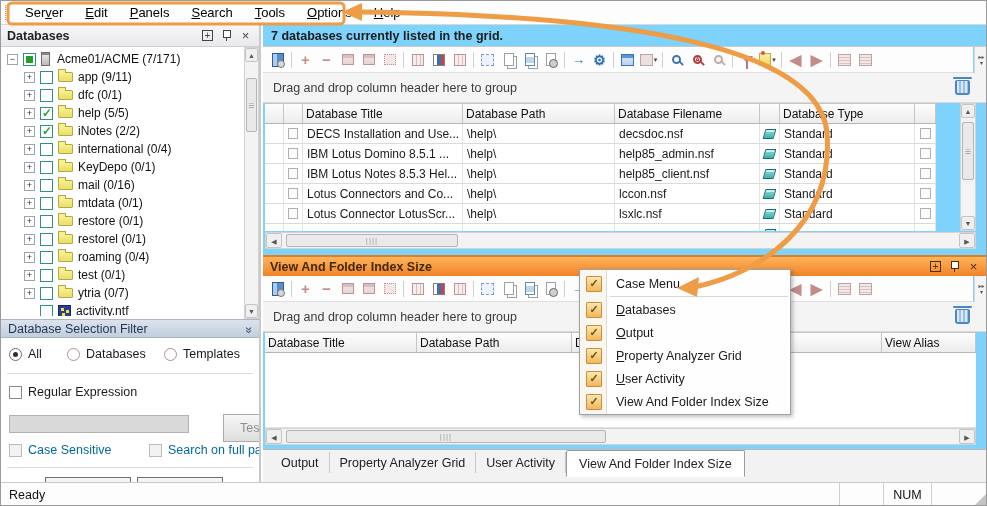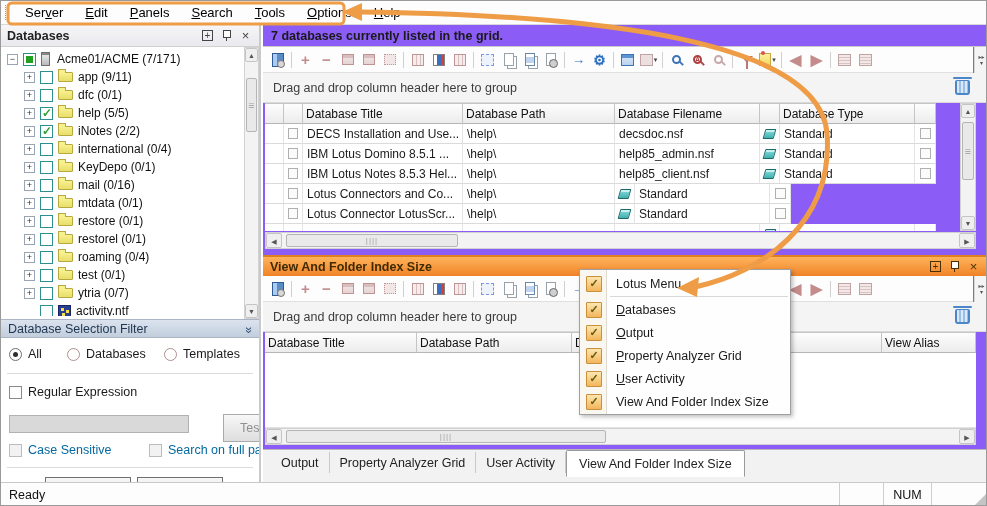--- a/index.html
+++ b/index.html
@@ -54,21 +54,21 @@
   .frow { position:absolute; display:flex; align-items:center; font-size:12.5px; }
   .fdiv { position:absolute; left:6px; width:246px; height:1px; background:#dcdcdc; }
   .fcb { width:13px; height:13px; border:1px solid #8a8a8a; background:#fdfdfd; margin-right:6px; flex:none; }
   .fcb.dis { border-color:#bcbcbc; background:#f2f2f2; }
   .dis-t { color:#0369a1; }
   .finput { position:absolute; left:8px; top:76px; width:180px; height:18px; background:#d9d9d9; border:1px solid #b2b2b2; }
   .btn { border:1px solid #707070; background:linear-gradient(#f7f7f7,#dedede); font-size:12.5px; text-align:center; font-family:"Liberation Sans",sans-serif; }
   .btn.dis { border-color:#ababab; color:#8f8f8f; }
 
   
-  #main { position:absolute; left:262px; top:24px; width:725px; height:457px; background:#8b5cf6; }
+  #main { position:absolute; left:262px; top:24px; width:725px; height:457px; background:#7dd3fc; }
   #main-head { position:absolute; left:0; top:0; width:725px; height:22px; border-bottom:1px solid #c9c9c9; display:flex; align-items:center; padding:0 8px; font-weight:bold; font-size:12.5px; }
   .toolbar { position:absolute; left:0; width:710px; height:26px; display:flex; align-items:center; padding:0 4px; background:#fdfdfd; border-bottom:1px solid #e0e0e0; overflow:hidden; }
   .tbi { width:21px; height:20px; display:flex; align-items:center; justify-content:center; position:relative; flex:none; }
   .tbsep { width:1px; height:16px; background:#d0d0d0; margin:0 3px; flex:none; }
   .dd { font-size:7px; color:#444; margin-left:1px; }
   .t-pink { color:#c48b8b; font-weight:bold; font-size:15px; line-height:1; }
   .t-blue { color:#2c6fbf; font-weight:bold; font-size:13px; line-height:1; }
   .b-db { width:12px; height:14px; border:1px solid #2f5a93; background:linear-gradient(90deg,#a9ccf0 0 4px,#5a8cc8 4px); position:relative; }
   .b-db::after { content:""; position:absolute; right:-2px; bottom:-2px; width:6px; height:6px; background:#d8d8d8; border:1px solid #777; border-radius:50%; }
   .b-gridp { width:12px; height:11px; border:1px solid #be9494; background:linear-gradient(#f2e6e6,#e6d4d4); box-shadow:inset 0 3px 0 #d8bebe; }
@@ -491,35 +491,37 @@
             <span class="rowcb"></span>
           </div>
         </div>
         <div class="grow" style="left: 2px; top: 159px;">
           <div class="gc" style="width: 19px;"></div>
           <div class="gc" style="width: 19px;">
             <span class="rowcb"></span>
           </div>
           <div class="gc" style="width: 160px;">Lotus Connectors and Co...</div>
           <div class="gc" style="width: 152px;">\help\</div>
+          <div class="gc" style="width: 145px;">lccon.nsf</div>
           <div class="gc" style="width: 20px;">
             <span class="book"></span>
           </div>
           <div class="gc" style="width: 135px;">Standard</div>
           <div class="gc" style="width: 21px;">
             <span class="rowcb"></span>
           </div>
         </div>
         <div class="grow" style="left: 2px; top: 179px;">
           <div class="gc" style="width: 19px;"></div>
           <div class="gc" style="width: 19px;">
             <span class="rowcb"></span>
           </div>
           <div class="gc" style="width: 160px;">Lotus Connector LotusScr...</div>
           <div class="gc" style="width: 152px;">\help\</div>
+          <div class="gc" style="width: 145px;">lsxlc.nsf</div>
           <div class="gc" style="width: 20px;">
             <span class="book"></span>
           </div>
           <div class="gc" style="width: 135px;">Standard</div>
           <div class="gc" style="width: 21px;">
             <span class="rowcb"></span>
           </div>
         </div>
         <div class="grow" style="left: 2px; top: 199px; height: 7px; overflow: hidden;">
           <div class="gc" style="width: 19px; height: 20px;"></div>
@@ -701,21 +703,21 @@
       </div>
     <div class="seg" style="width:56px; border-right:none;"></div>
     <div class="gripc"></div>
   </div>
 
   <div id="ctx">
     <div class="gut"></div>
     <div id="ctx-items">
         <div class="cmi">
           <span class="ck">✓</span>
-          <span class="lbl">Lotus Menu</span>
+          <span class="lbl">Case Menu</span>
         </div>
         <div class="cmsep"></div>
         <div class="cmi">
           <span class="ck">✓</span>
           <span class="lbl"><u>D</u>atabases</span>
         </div>
         <div class="cmi">
           <span class="ck">✓</span>
           <span class="lbl"><u>O</u>utput</span>
         </div>

